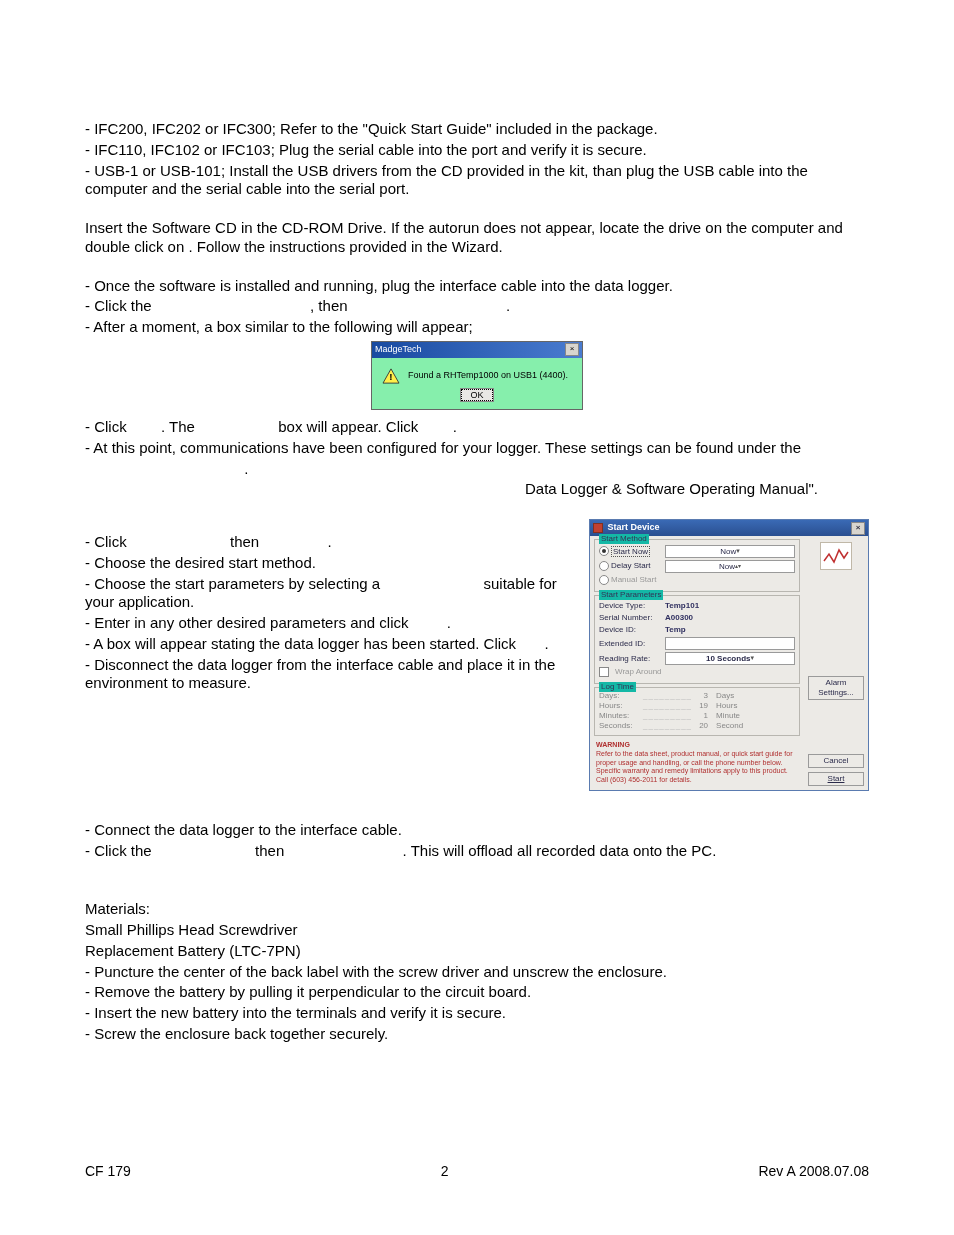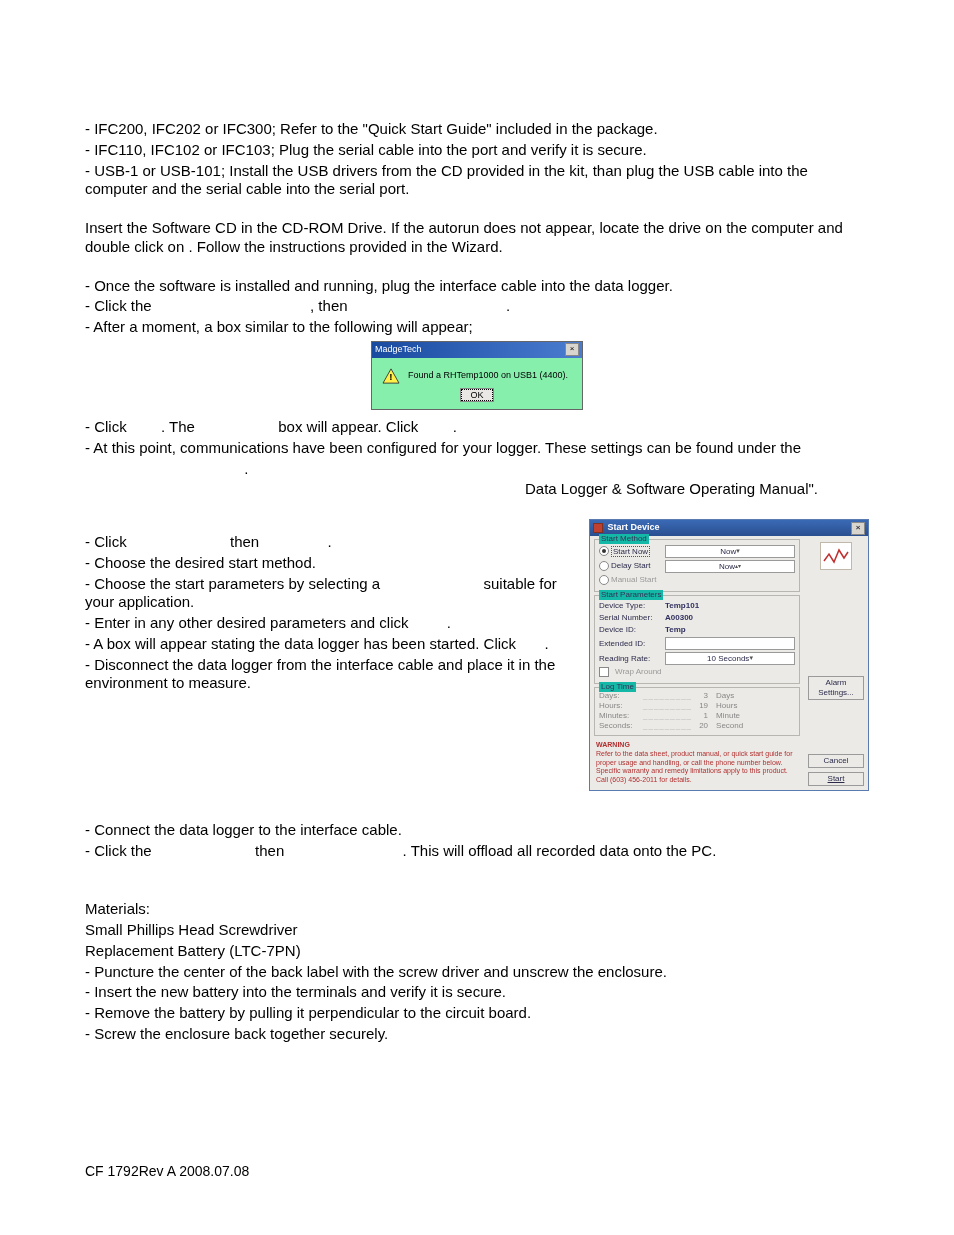--- a/index.html
+++ b/index.html
@@ -164,21 +164,21 @@
   }
 
   .body-text { overflow: hidden; }
   .clearfix::after { content: ""; display: block; clear: both; }
 
   .footer {
     position: absolute;
     bottom: 55px;
     left: 85px; right: 85px;
     display: flex;
-    justify-content: flex-start;
+    justify-content: space-between;
     font-size: 14px;
   }
 </style>
 </head>
 <body>
 
 <div class="page">
 
   <div class="block">
     <p class="para">- IFC200, IFC202 or IFC300; Refer to the "Quick Start Guide" included in the package.</p>
@@ -284,21 +284,21 @@
                   <span class="lbl">Device ID:</span>
                   <span class="val">Temp</span>
                 </div>
               <div class="row">
                   <span class="lbl">Extended ID:</span>
                   <div class="txtin"></div>
                 </div>
               <div class="row">
                   <span class="lbl">Reading Rate:</span>
                   <div class="ddl">
-                    <span style="font-weight:normal">10 Seconds</span>
+                    <span style="font-weight:bold">10 Seconds</span>
                     <span class="arrow">▾</span>
                   </div>
                 </div>
               <div class="row disabled">
                   <span class="chk"></span>
                   <span>Wrap Around</span>
                 </div>
             </div>
 
             <div class="grp logtime">
@@ -395,22 +395,22 @@
       <span style="display:inline-block;width:110px"></span>
       <span>. This will offload all recorded data onto the PC.</span>
     </p>
   </div>
 
   <div class="block" style="margin-top:40px">
     <p class="para">Materials:</p>
     <p class="para">Small Phillips Head Screwdriver</p>
     <p class="para">Replacement Battery (LTC-7PN)</p>
     <p class="para">- Puncture the center of the back label with the screw driver and unscrew the enclosure.</p>
+    <p class="para">- Remove the battery by pulling it perpendicular to the circuit board.</p>
     <p class="para">- Insert the new battery into the terminals and verify it is secure.</p>
-    <p class="para">- Remove the battery by pulling it perpendicular to the circuit board.</p>
     <p class="para">- Screw the enclosure back together securely.</p>
   </div>
 
 </div>
 
 <div class="footer">
   <span>CF 179</span>
   <span>2</span>
   <span>Rev A 2008.07.08</span>
 </div>

